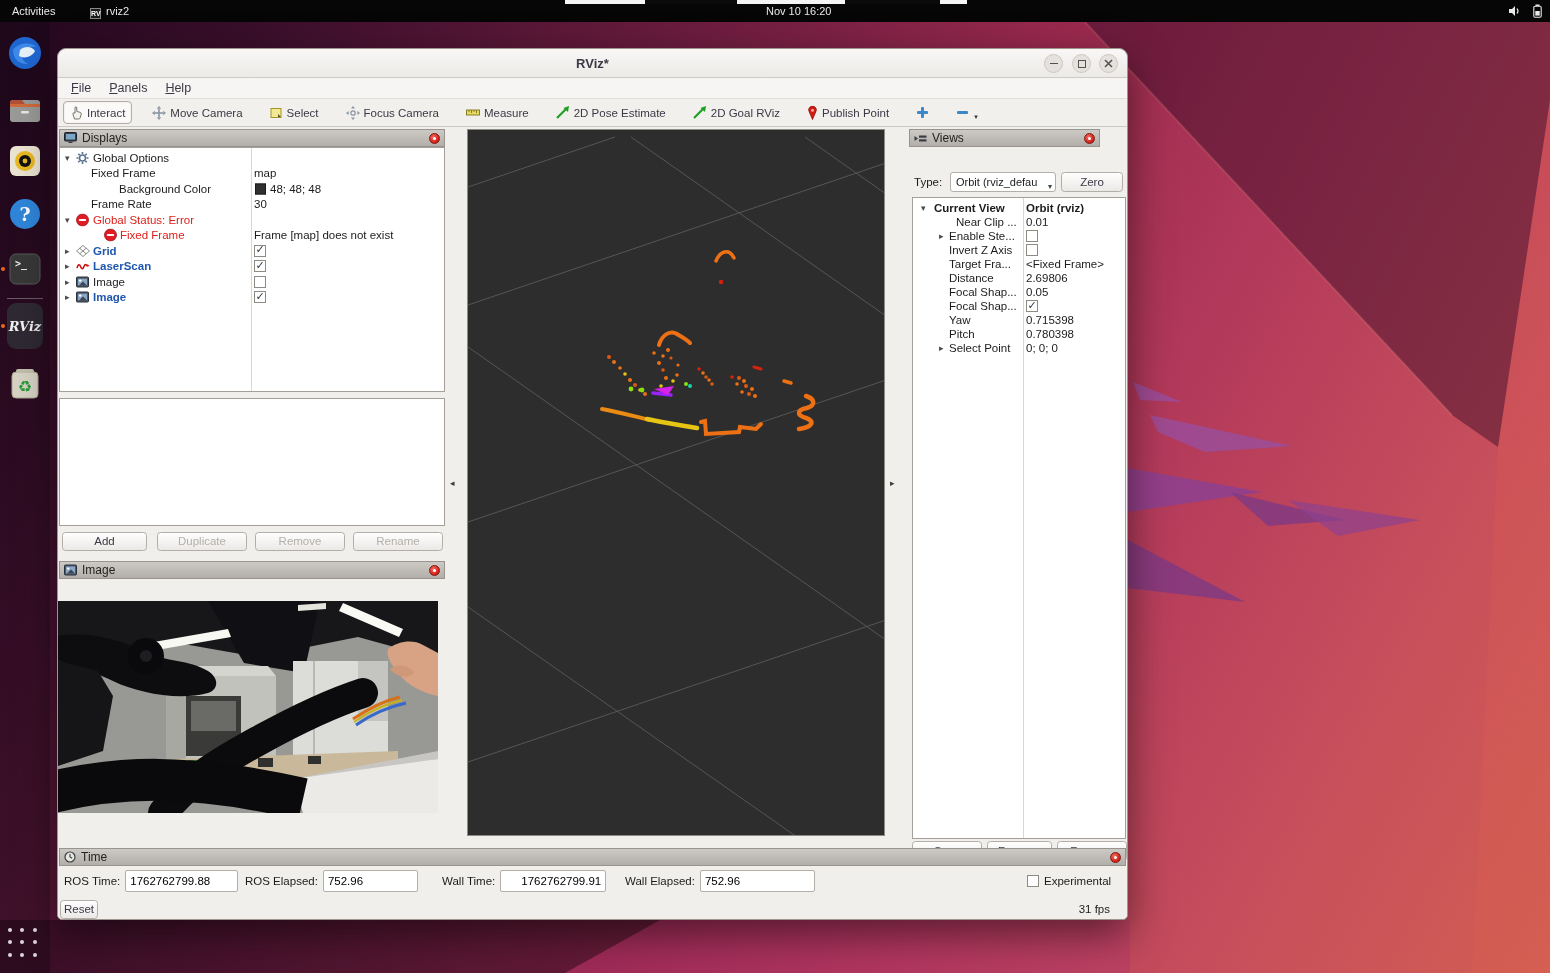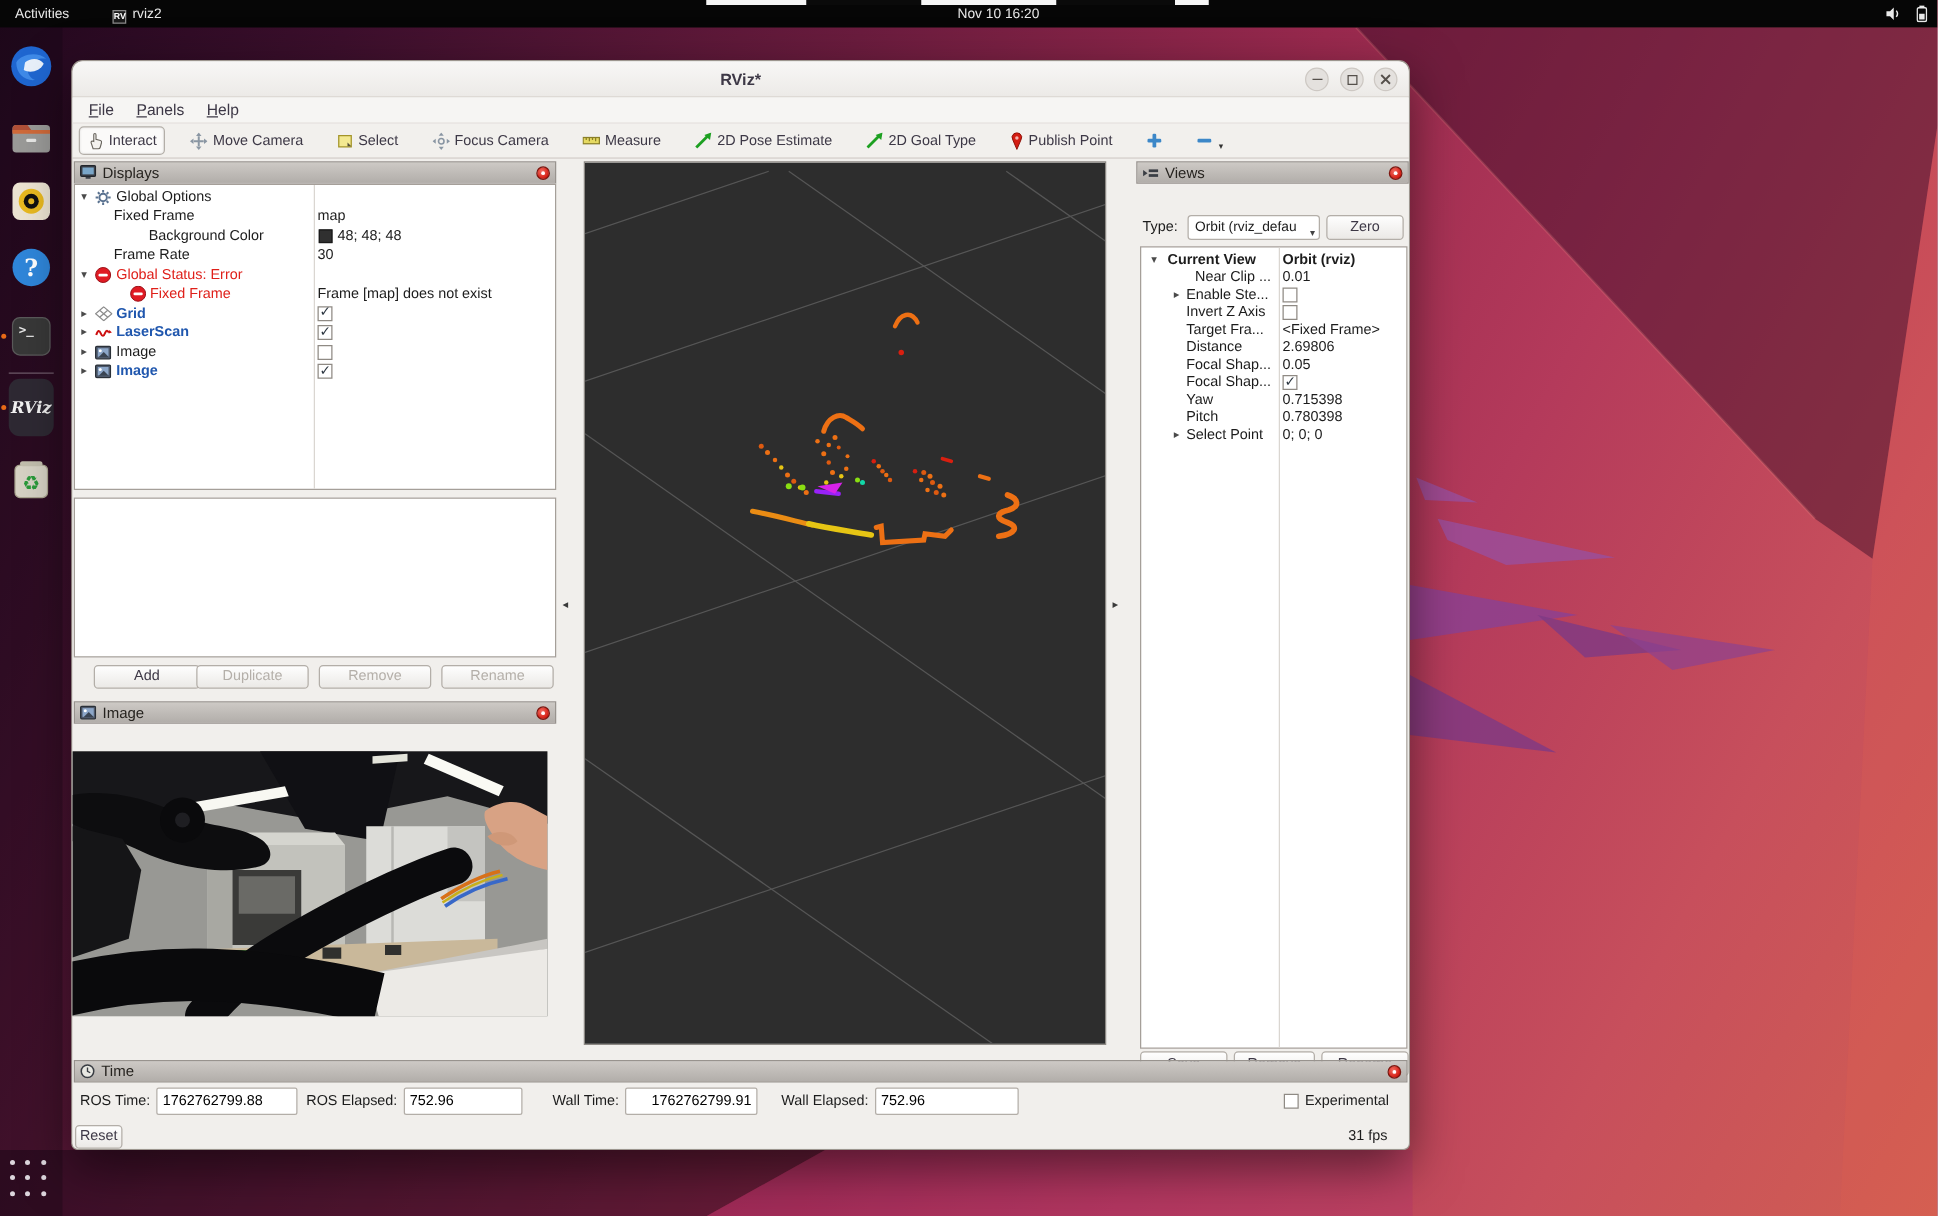--- a/index.html
+++ b/index.html
@@ -268,21 +268,21 @@
         </span>
         <span>2D Pose Estimate</span>
       </div>
       <div class="tb-btn">
         <span>
           <svg width="14" height="13">
             <line x1="1" y1="12" x2="10" y2="3" stroke="#1da021" stroke-width="2.2"></line>
             <polygon points="13,0 12,6 7.5,2" fill="#1da021"></polygon>
           </svg>
         </span>
-        <span>2D Goal Type</span>
+        <span>2D Goal RViz</span>
       </div>
       <div class="tb-btn">
         <span>
           <svg width="11" height="14">
             <path d="M5.5,13.5 L2.3,6 A3.8,3.8 0 1 1 8.7,6 Z" fill="#d41d12" stroke="#8e130b" stroke-width="0.8"></path>
             <circle cx="5.5" cy="4.4" r="1.4" fill="#f4b5b0"></circle>
           </svg>
         </span>
         <span>Publish Point</span>
       </div>
@@ -424,21 +424,21 @@
               <circle cx="4.2" cy="4.6" r="1.2" fill="#fff"></circle>
               <polygon points="3,9.5 7,5.5 11,9.5" fill="#3a4452"></polygon>
             </svg>
           </span>
           <span class="tlabel lbl-enabled" style="left: 33px;">Image</span>
           <div class="cb checked" style="left: 194px;"></div>
         </div>
       </div>
     <div class="white-box" style="left:1px;top:271px;width:386px;height:128px"></div>
     <div id="displays-buttons">
-        <div class="btn" style="left: 17px; top: 405px; width: 85px;">Add</div>
+        <div class="btn" style="left: 4px; top: 405px; width: 85px;">Add</div>
         <div class="btn disabled" style="left: 99px; top: 405px; width: 90px;">Duplicate</div>
         <div class="btn disabled" style="left: 197px; top: 405px; width: 90px;">Remove</div>
         <div class="btn disabled" style="left: 295px; top: 405px; width: 90px;">Rename</div>
       </div>
 
     <div class="panel-header" style="left:1px;top:434px;width:386px">
       <span class="hicon">
         <svg width="13" height="12">
             <rect x="0.5" y="1" width="12" height="10" rx="1" fill="#4e586a" stroke="#2a3038"></rect>
             <rect x="2" y="2.5" width="9" height="7" fill="#8ca6c8"></rect>
@@ -549,21 +549,21 @@
             <circle cx="287" cy="259" r="2" fill="#ed7014"></circle>
             <circle cx="205" cy="244" r="1.8" fill="#e6c514"></circle>
             <circle cx="209" cy="238" r="1.8" fill="#ed7014"></circle>
             <circle cx="210" cy="228" r="1.6" fill="#ed7014"></circle>
             <circle cx="203" cy="221" r="1.6" fill="#dd5a10"></circle>
             <circle cx="186" cy="216" r="1.8" fill="#ed7014"></circle>
           </g>
         </svg>
       </div>
 
-    <div class="panel-header" style="left:851px;top:2px;width:218px">
+    <div class="panel-header" style="left:851px;top:2px;width:191px">
       <span class="hicon">
         <svg width="13" height="11">
             <polygon points="0.5,3 4,5.5 0.5,8" fill="#3a3e44"></polygon>
             <rect x="5" y="2.5" width="7.5" height="2.2" fill="#3a3e44"></rect>
             <rect x="5" y="6.3" width="7.5" height="2.2" fill="#3a3e44"></rect>
           </svg>
       </span>
       <span class="panel-title">Views</span>
       <span class="panel-close">
           <i></i>

